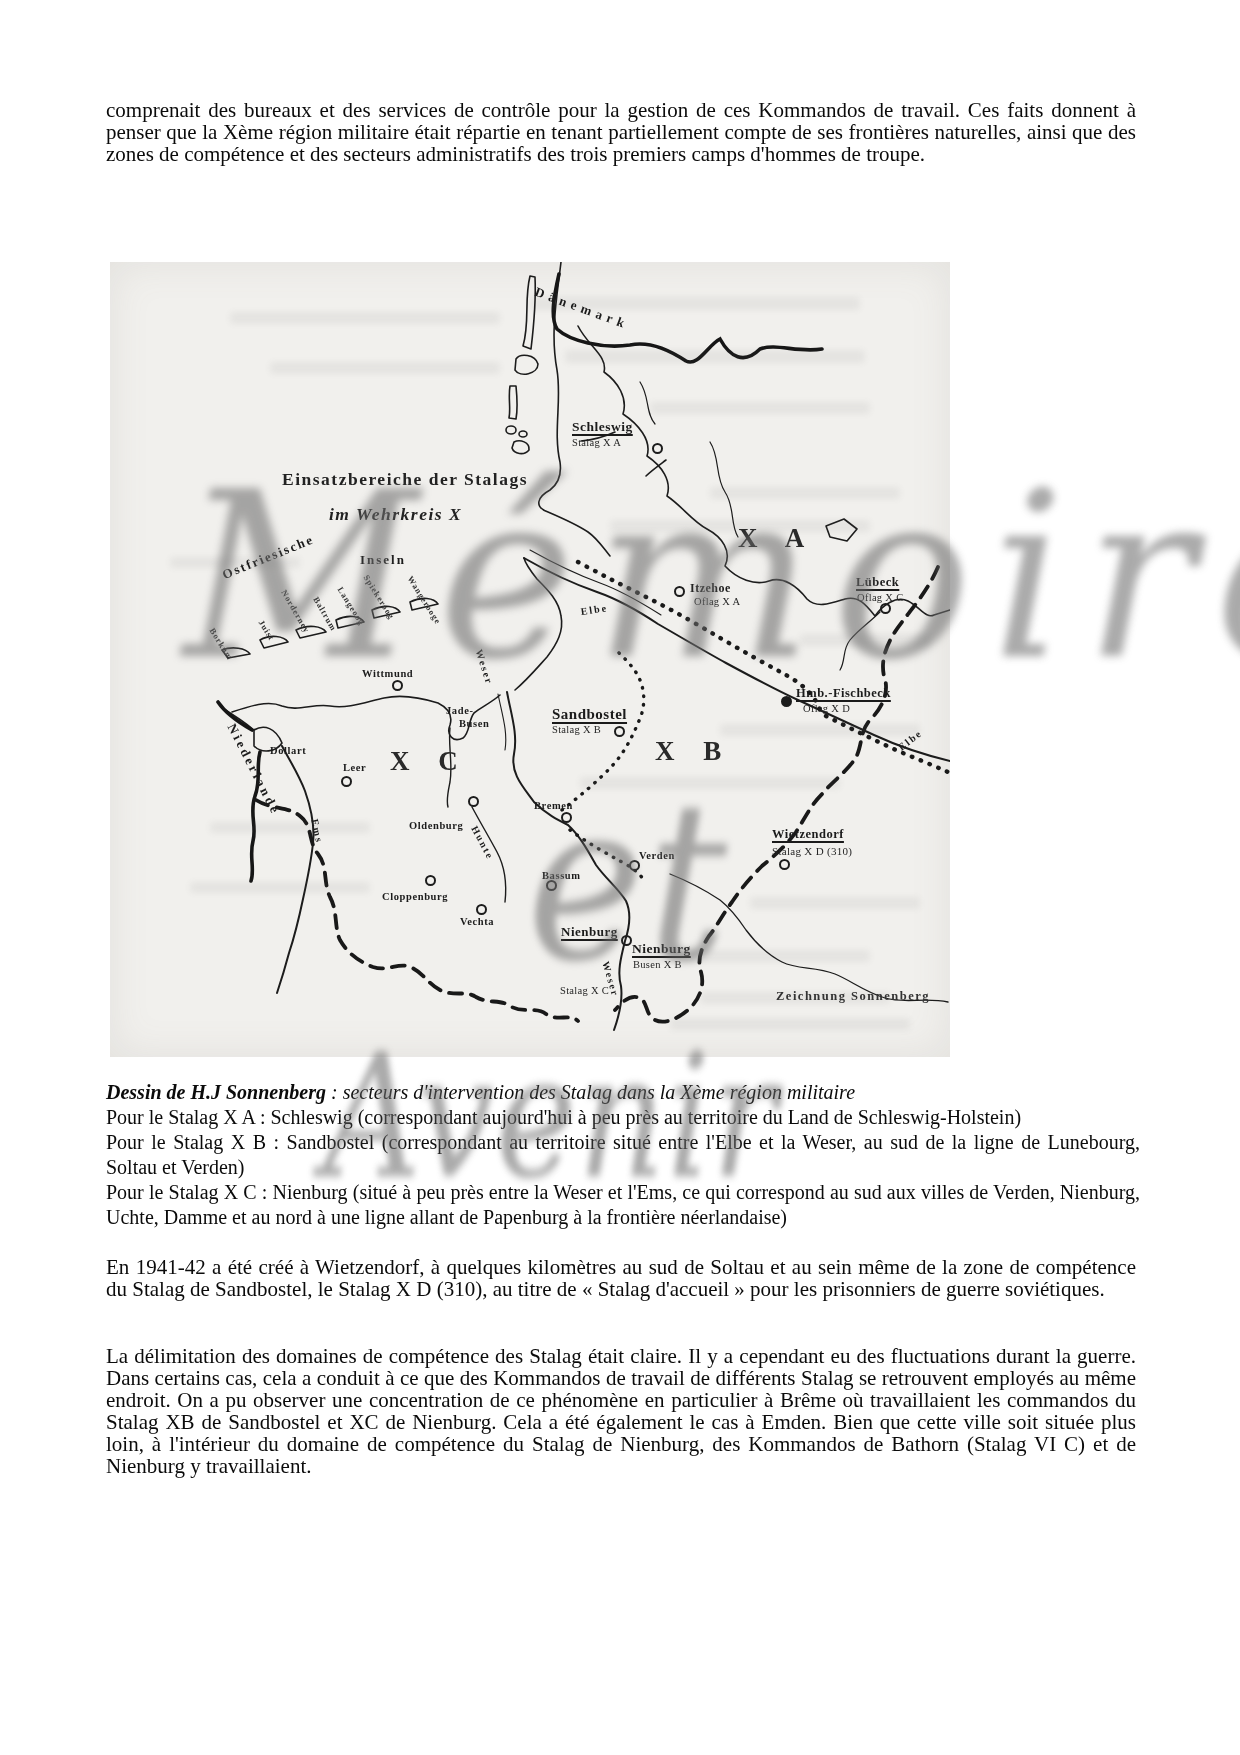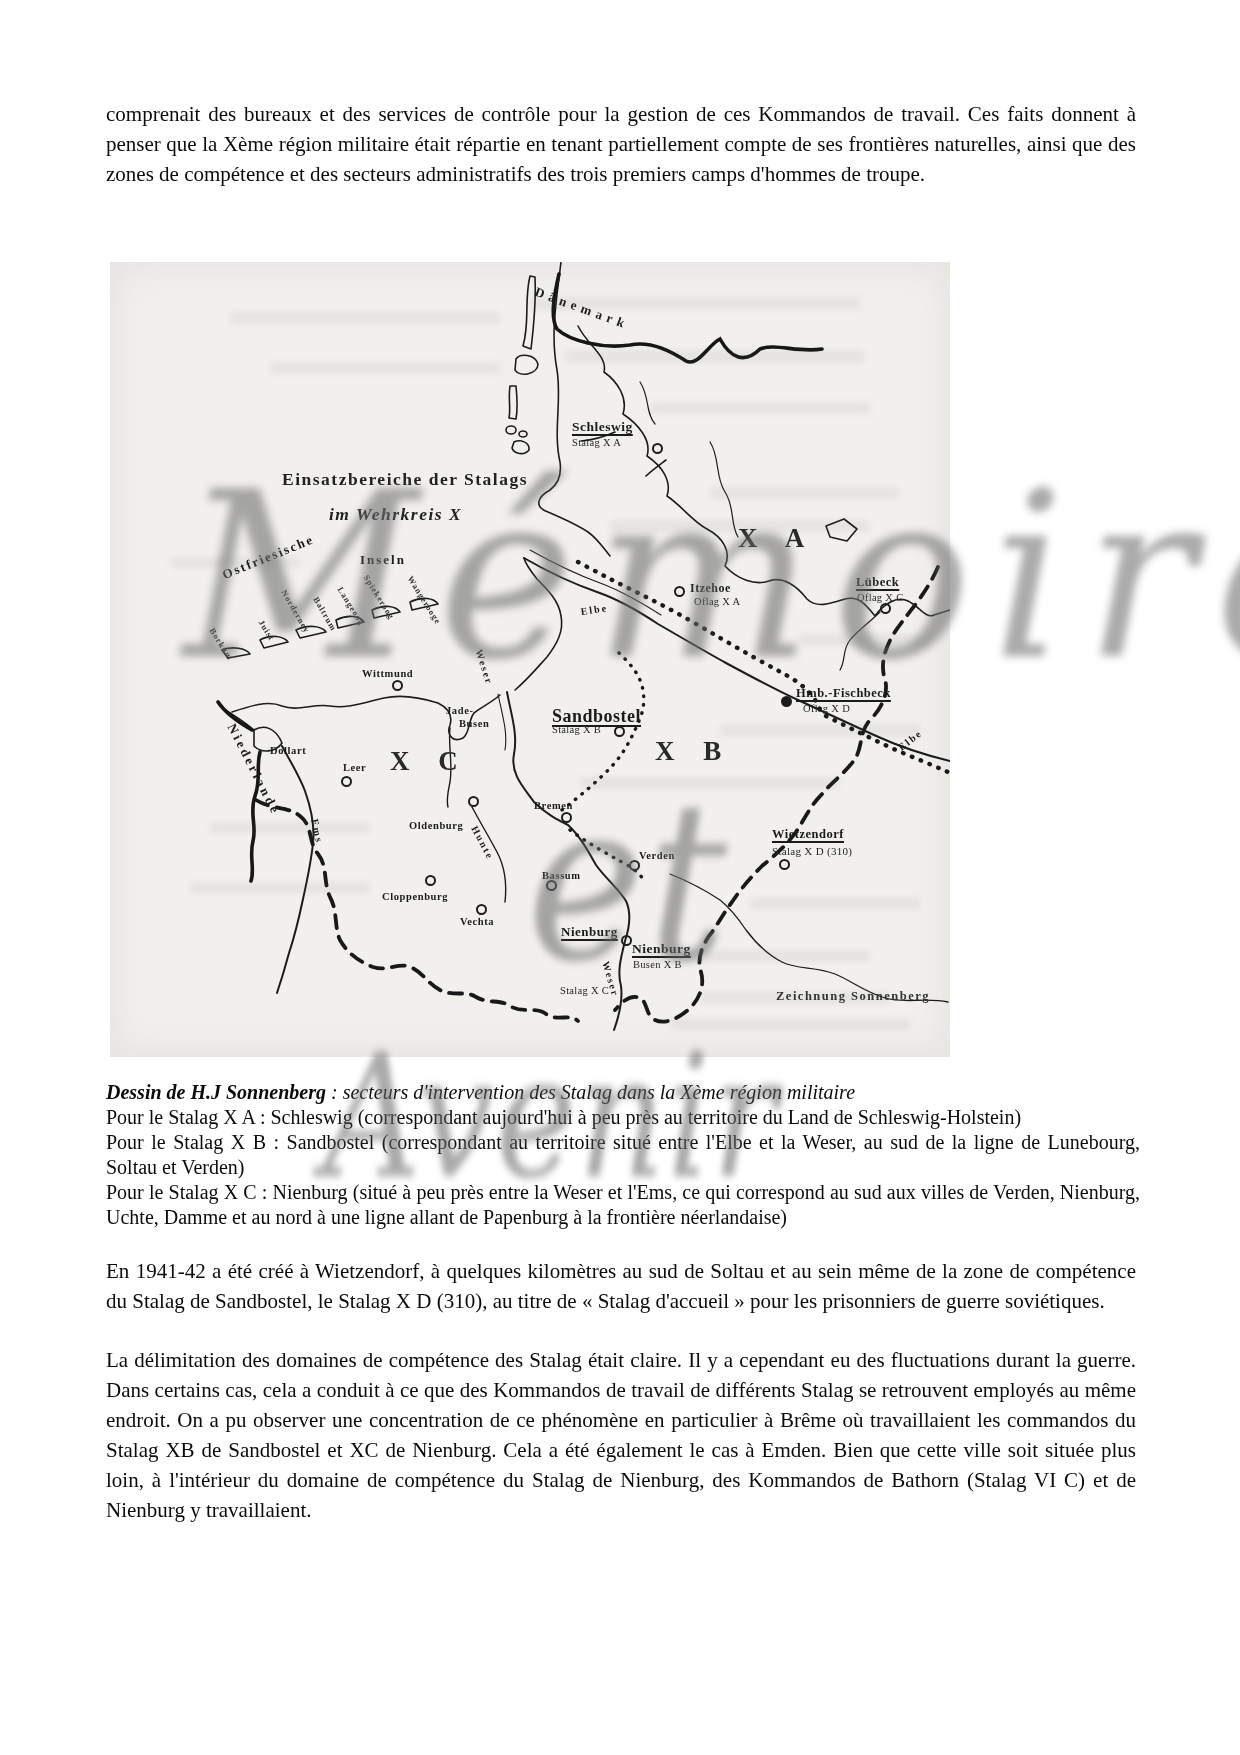--- a/index.html
+++ b/index.html
@@ -3,21 +3,21 @@
 <meta charset="utf-8">
 <style>
   html,body{margin:0;padding:0;background:#888;}
   #page{
     position:relative;width:1240px;height:1755px;background:#ffffff;
     font-family:"Liberation Serif", serif;color:#0a0a0a;overflow:hidden;
     margin:0 auto;
   }
   .para{
     position:absolute;left:106px;width:1030px;
-    font-size:21px;line-height:30px;text-align:justify;
+    font-size:21px;line-height:22px;text-align:justify;
     color:#0b0b0b;
   }
   #map{
     position:absolute;left:110px;top:262px;width:840px;height:795px;
     background:#f1f0ed;overflow:hidden;
     box-shadow:inset 0 0 40px rgba(120,115,105,.12);
   }
   #map svg{position:absolute;left:0;top:0;}
   .bleed{position:absolute;background:#5a5a5a;opacity:.08;filter:blur(3px);border-radius:4px;}
   .ml{
@@ -156,21 +156,21 @@
         <span class="ml island" style="left: 155px; top: 356px; transform: rotate(58deg);">Juist</span>
         <span class="ml island" style="left: 178px; top: 326px; transform: rotate(60deg);">Norderney</span>
         <span class="ml island" style="left: 210px; top: 333px; transform: rotate(60deg);">Baltrum</span>
         <span class="ml island" style="left: 234px; top: 323px; transform: rotate(58deg);">Langeoog</span>
         <span class="ml island" style="left: 260px; top: 311px; transform: rotate(58deg);">Spiekeroog</span>
         <span class="ml island" style="left: 304px; top: 312px; transform: rotate(58deg);">Wangerooge</span>
         <span class="ml place" style="left: 252px; top: 406px;">Wittmund</span>
         <span class="ml place" style="left: 336px; top: 443px;">Jade-</span>
         <span class="ml place" style="left: 349px; top: 456px;">Busen</span>
         <span class="ml river" style="left: 374px; top: 386px; transform: rotate(72deg);">Weser</span>
-        <span class="ml camp" style="left: 442px; top: 444px; font-size: 18px;">Sandbostel</span>
+        <span class="ml camp" style="left: 442px; top: 444px; font-size: 15px;">Sandbostel</span>
         <span class="ml sub" style="left: 442px; top: 462px;">Stalag X B</span>
         <span class="ml region" style="left: 280px; top: 484px;">X C</span>
         <span class="ml region" style="left: 545px; top: 474px;">X B</span>
         <span class="ml country" style="left: 128px; top: 459px; letter-spacing: 3px; transform: rotate(63deg);">Niederlande</span>
         <span class="ml place" style="left: 160px; top: 483px;">Dollart</span>
         <span class="ml place" style="left: 233px; top: 500px;">Leer</span>
         <span class="ml river" style="left: 210px; top: 556px; transform: rotate(78deg);">Ems</span>
         <span class="ml place" style="left: 299px; top: 558px;">Oldenburg</span>
         <span class="ml place" style="left: 424px; top: 538px;">Bremen</span>
         <span class="ml river" style="left: 369px; top: 562px; transform: rotate(62deg);">Hunte</span>

